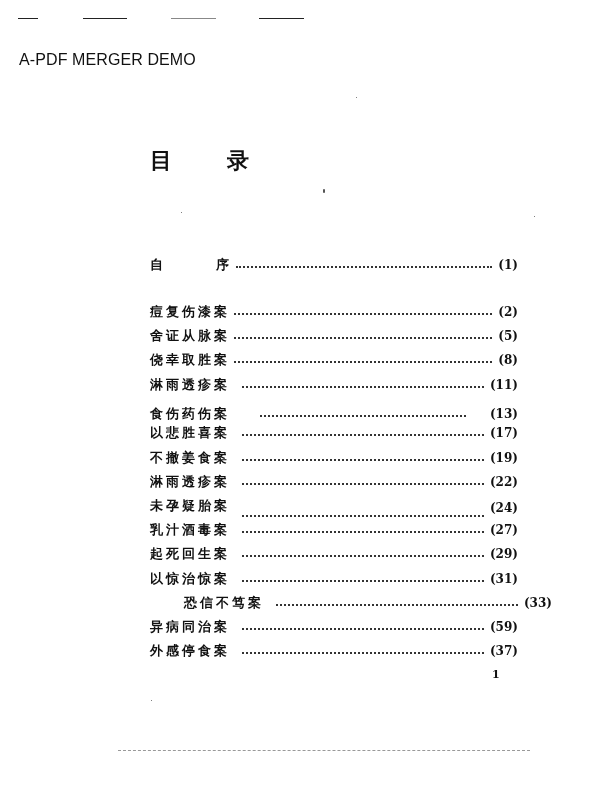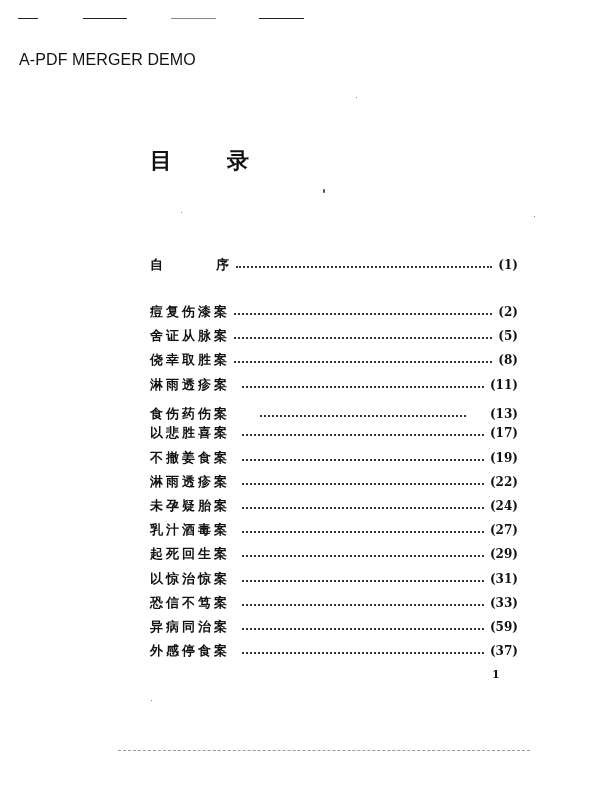--- a/index.html
+++ b/index.html
@@ -75,41 +75,41 @@
   <div class="row" style="top:449px;">
     <span class="label">不撤姜食案</span>
     <span class="dots" style="margin-left:12px;"></span>
     <span class="page">(19)</span>
   </div>
   <div class="row" style="top:473px;">
     <span class="label">淋雨透疹案</span>
     <span class="dots" style="margin-left:12px;"></span>
     <span class="page">(22)</span>
   </div>
-  <div class="row" style="top:497px;">
+  <div class="row" style="top:497px;align-items:flex-end;">
     <span class="label">未孕疑胎案</span>
     <span class="dots" style="margin-left:12px;"></span>
     <span class="page">(24)</span>
   </div>
   <div class="row" style="top:521px;">
     <span class="label">乳汁酒毒案</span>
     <span class="dots" style="margin-left:12px;"></span>
     <span class="page">(27)</span>
   </div>
   <div class="row" style="top:545px;">
     <span class="label">起死回生案</span>
     <span class="dots" style="margin-left:12px;"></span>
     <span class="page">(29)</span>
   </div>
   <div class="row" style="top:570px;">
     <span class="label">以惊治惊案</span>
     <span class="dots" style="margin-left:12px;"></span>
     <span class="page">(31)</span>
   </div>
-  <div class="row" style="top:594px;">
+  <div class="row" style="top:594px;margin-left:34px;">
     <span class="label">恐信不笃案</span>
     <span class="dots" style="margin-left:12px;"></span>
     <span class="page">(33)</span>
   </div>
   <div class="row" style="top:618px;">
     <span class="label">异病同治案</span>
     <span class="dots" style="margin-left:12px;"></span>
     <span class="page">(59)</span>
   </div>
   <div class="row" style="top:642px;">

